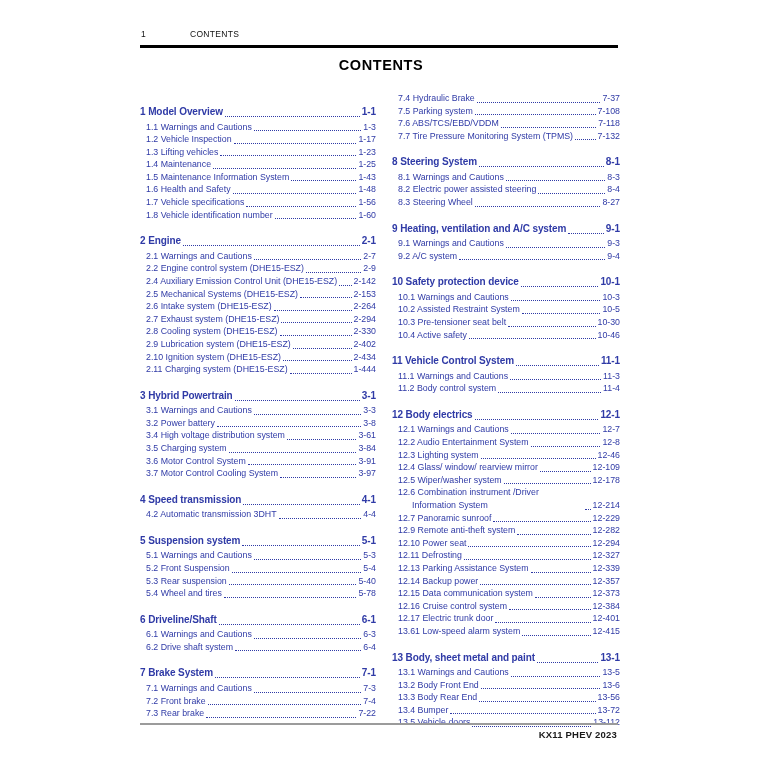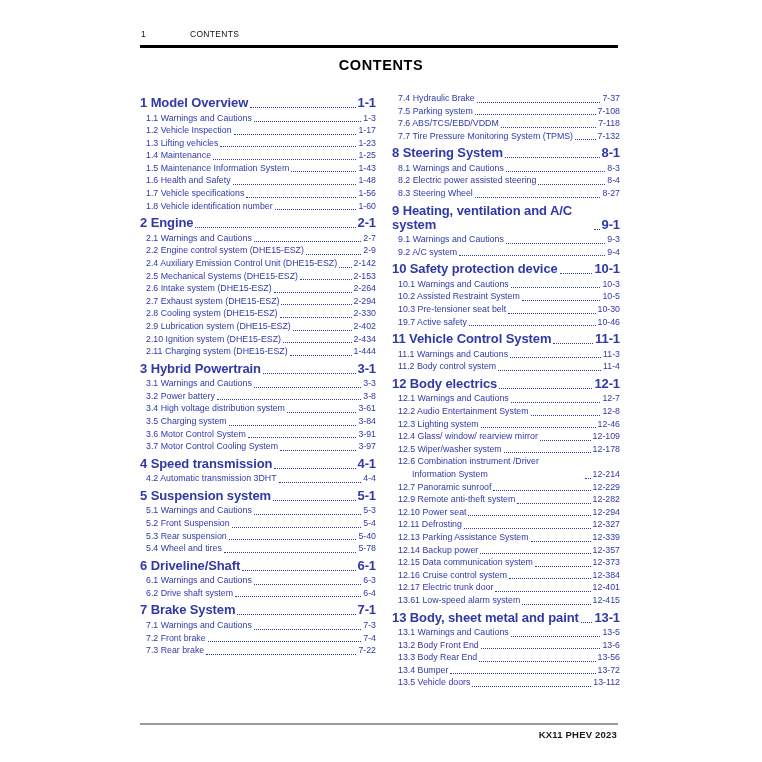--- a/index.html
+++ b/index.html
@@ -59,24 +59,24 @@
   .col { width: 236px; }
   .col.right { width: 228px; }
 
   .entry {
     display: flex;
     align-items: flex-end;
     color: var(--toc-blue, #2f3aa6);
     cursor: pointer;
   }
   .entry.chapter {
-    font-size: 13px;
+    font-size: 10px;
     font-weight: bold;
     line-height: 14px;
-    margin-top: 4px;
+    margin-top: 13px;
     margin-bottom: 1.5px;
     letter-spacing: -0.1px;
   }
   .entry.sub {
     font-size: 8.8px;
     line-height: 12.6px;
     padding-left: 6px;
   }
   .entry .t { flex: 0 1 auto; }
   .entry.sub .t {
@@ -404,21 +404,21 @@
           <span class="t">10.2 Assisted Restraint System</span>
           <span class="leader"></span>
           <span class="p">10-5</span>
         </div>
         <div class="entry sub">
           <span class="t">10.3 Pre-tensioner seat belt</span>
           <span class="leader"></span>
           <span class="p">10-30</span>
         </div>
         <div class="entry sub">
-          <span class="t">19.7 Active safety</span>
+          <span class="t">10.4 Active safety</span>
           <span class="leader"></span>
           <span class="p">10-46</span>
         </div>
         <div class="entry chapter">
           <span class="t">11 Vehicle Control System</span>
           <span class="leader"></span>
           <span class="p">11-1</span>
         </div>
         <div class="entry sub">
           <span class="t">11.1 Warnings and Cautions</span>

